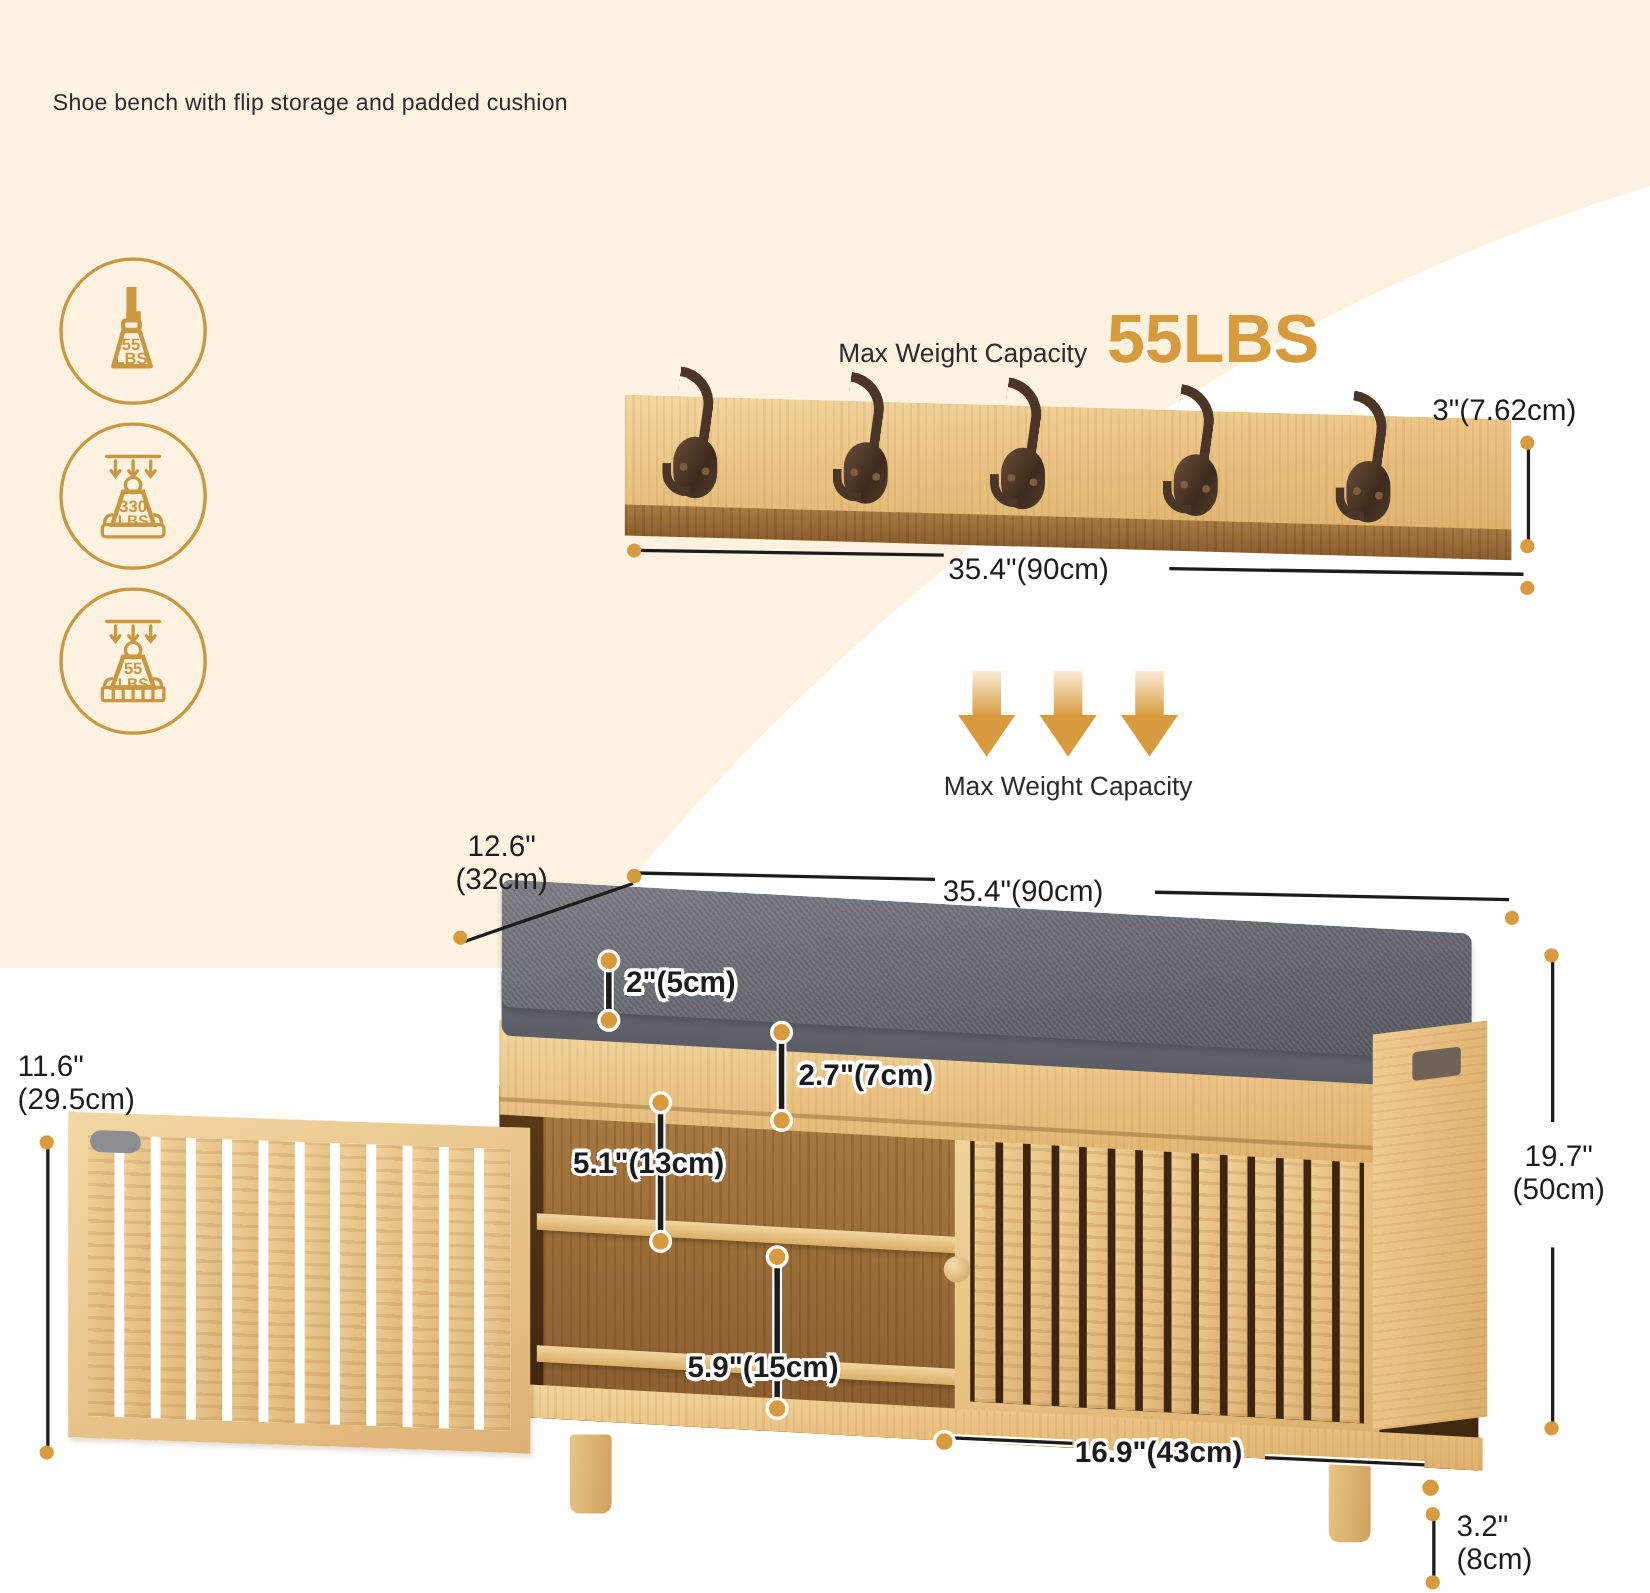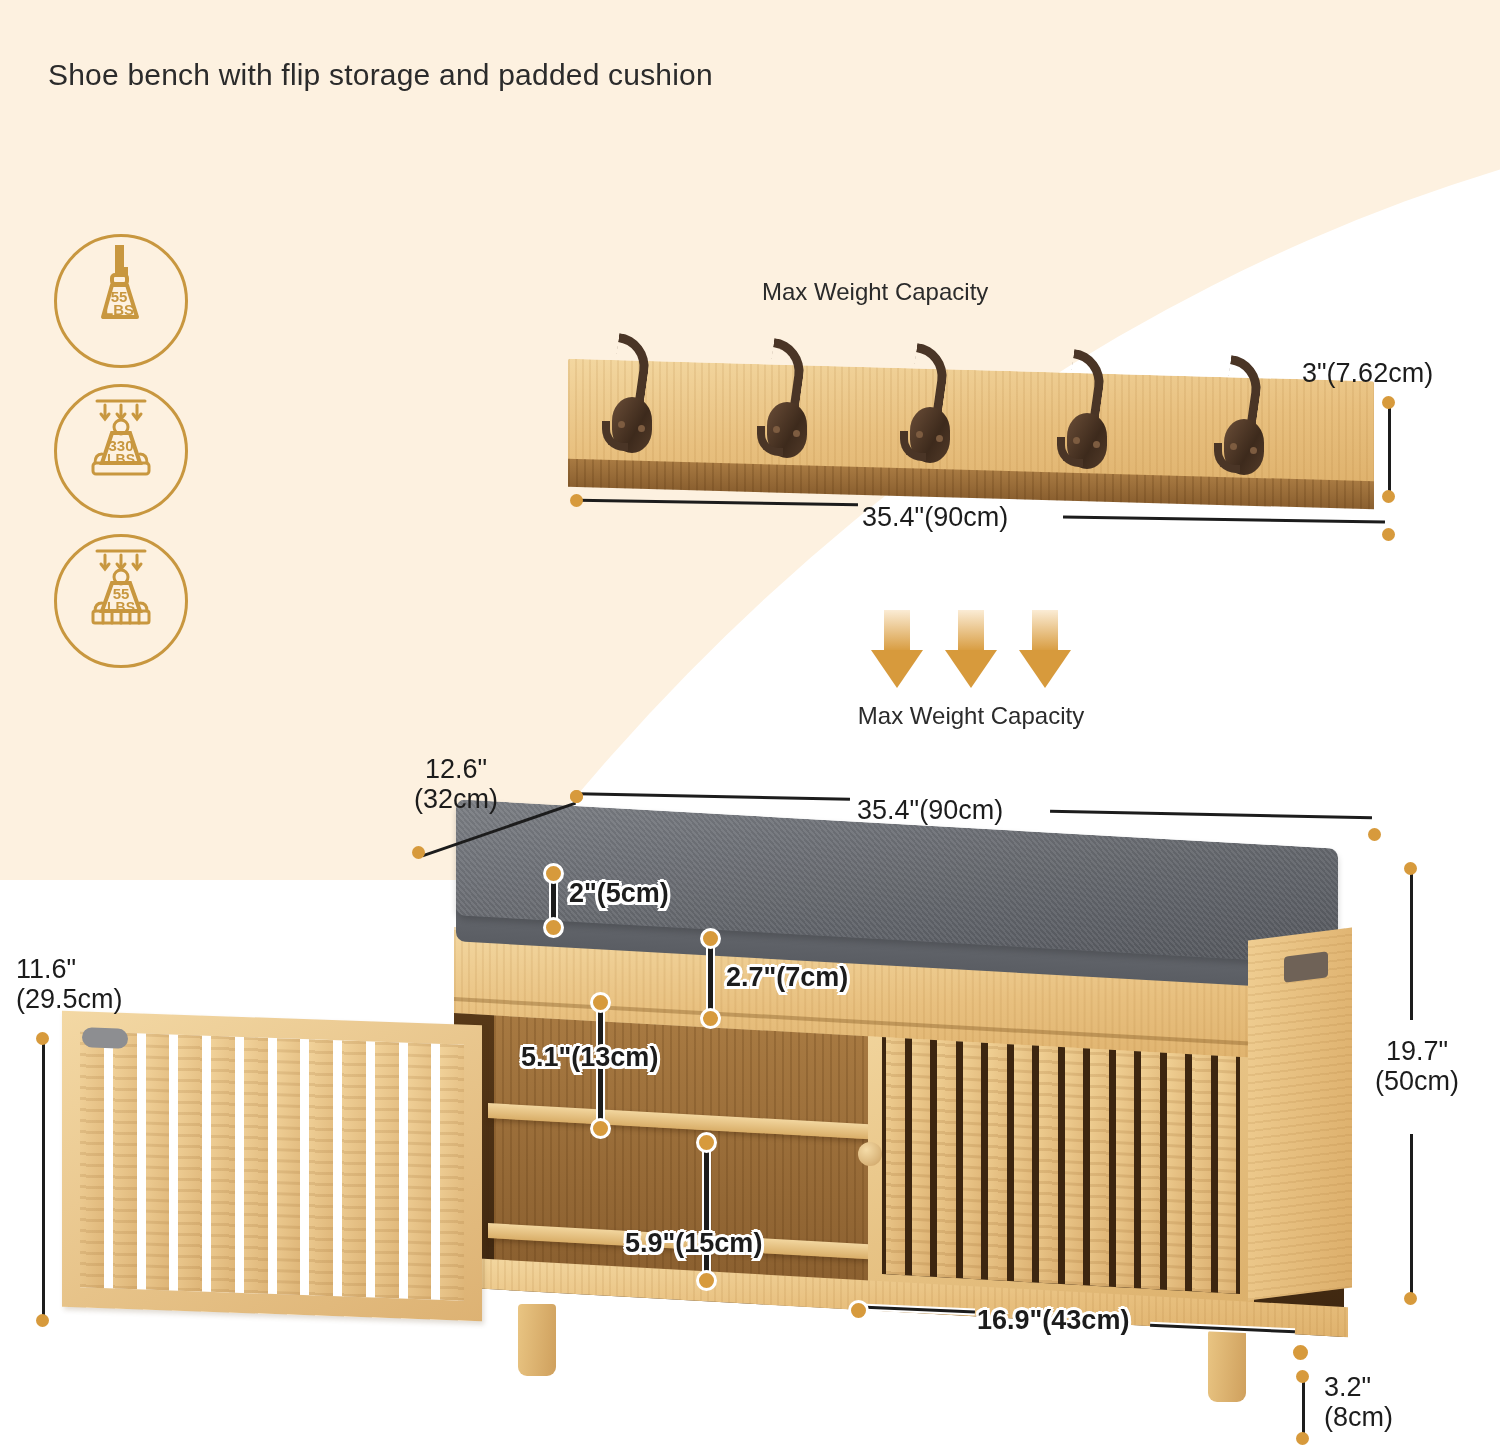--- a/index.html
+++ b/index.html
@@ -33,31 +33,31 @@
   }
 
   
   #header { position:absolute; left:48px; top:56px; z-index:20; }
   #page-title {
     font-size:74px; font-weight:bold; color:#d79a3c;
     letter-spacing:1px; line-height:1.0;
     font-family:"Liberation Sans", sans-serif;
   }
   #page-subtitle {
-    margin-top:2px; font-size:30px; color:#2b2b2b;
+    margin-top:26px; font-size:21px; color:#2b2b2b;
     font-weight:300; letter-spacing:0.2px;text-align:right;
   }
 
   
   #badge-column { position:absolute; left:54px; top:234px; z-index:20; }
   .badge {
     width:134px; height:134px; border-radius:50%;
     border:3px solid #c8973f;
     margin-bottom:16px;
-    display:flex; align-items:flex-start; justify-content:center;
+    display:flex; align-items:center; justify-content:center;
     background:transparent;
   }
 
   
   .dim {
     position:absolute; z-index:30;
     color:#1c1c1c; font-size:27px; font-weight:500;
     line-height:1.12; white-space:nowrap;
   }
   .dim.outlined {
@@ -334,20 +334,21 @@
       </g>
       <text x="50" y="62" fill="#c8973f" font-size="15" font-weight="bold" text-anchor="middle" font-family="Liberation Sans, sans-serif">55</text>
       <text x="50" y="75" fill="#c8973f" font-size="14" font-weight="bold" text-anchor="middle" font-family="Liberation Sans, sans-serif">LBS</text>
     </svg>
   </div>
 </div>
 
 <div class="cap-block" style="left:762px; top:278px;">
   <div style="display:flex; align-items:baseline; gap:18px;">
     <span class="cap-label">Max Weight Capacity</span>
+    <span class="cap-value">55LBS</span>
   </div>
 </div>
 
 <div id="hook-rack">
   <div class="board-top wood"></div>
   <div class="board-lip wood-dark"></div>
 </div>
 
 <div class="hook" style="left:600px; top:335px;">
   <div class="curve"></div>

